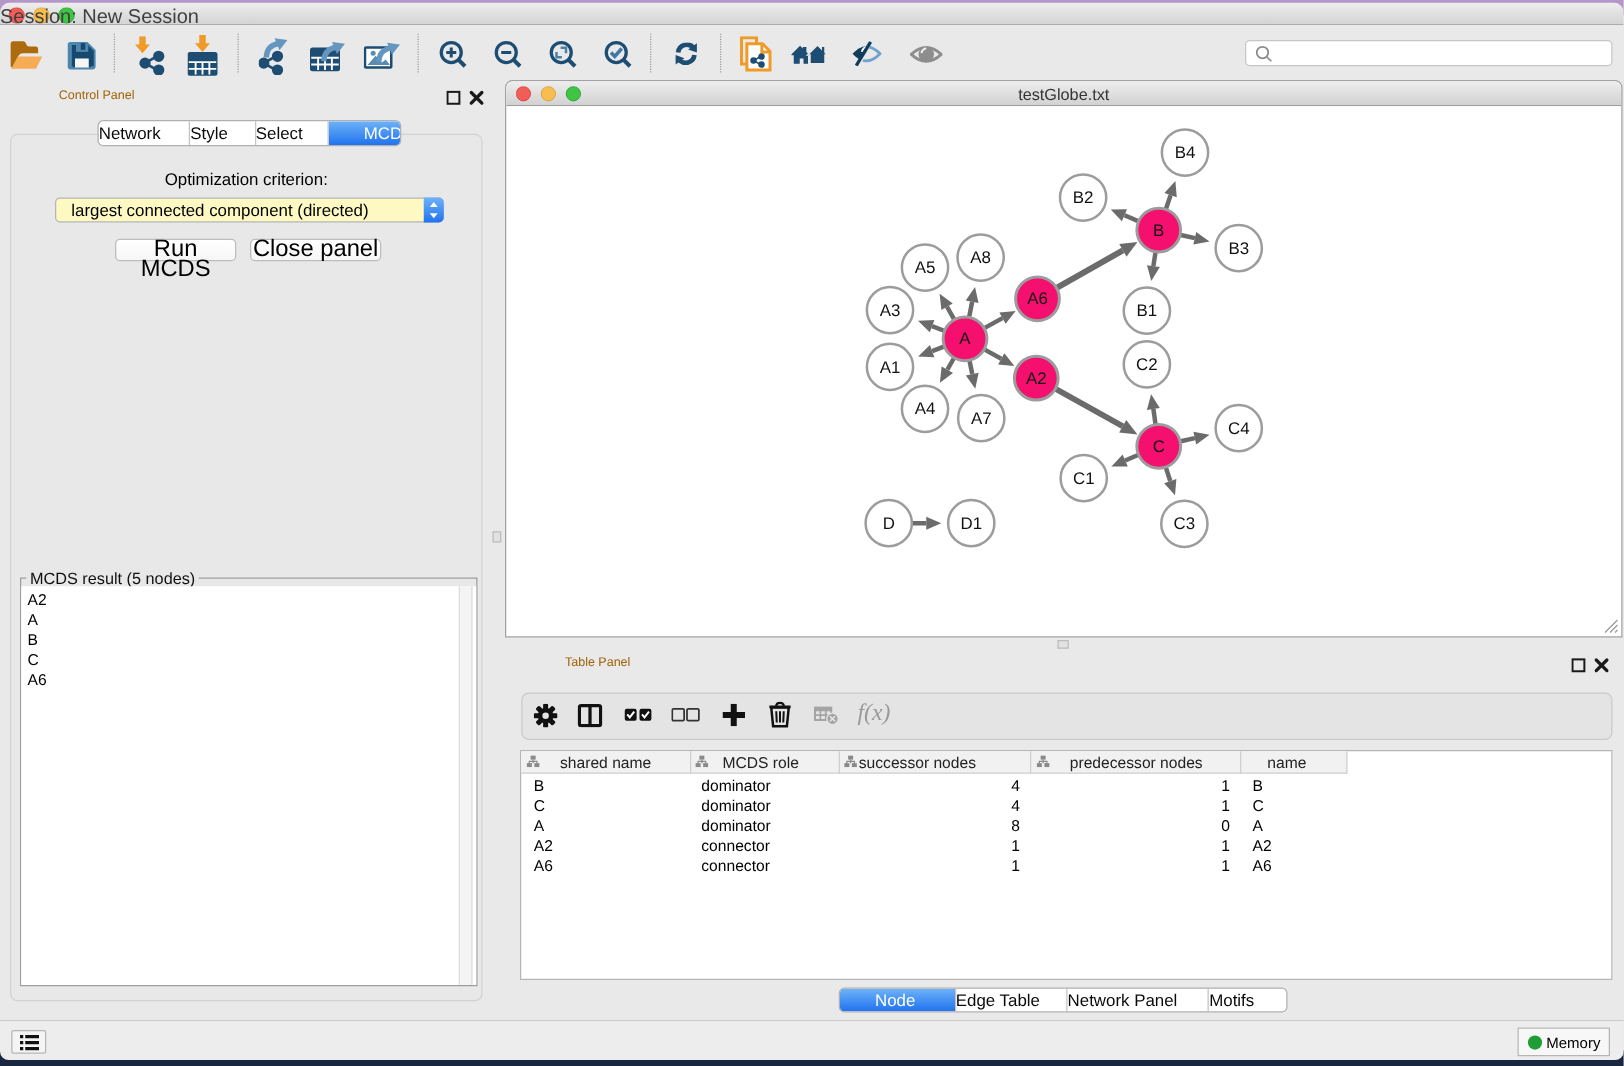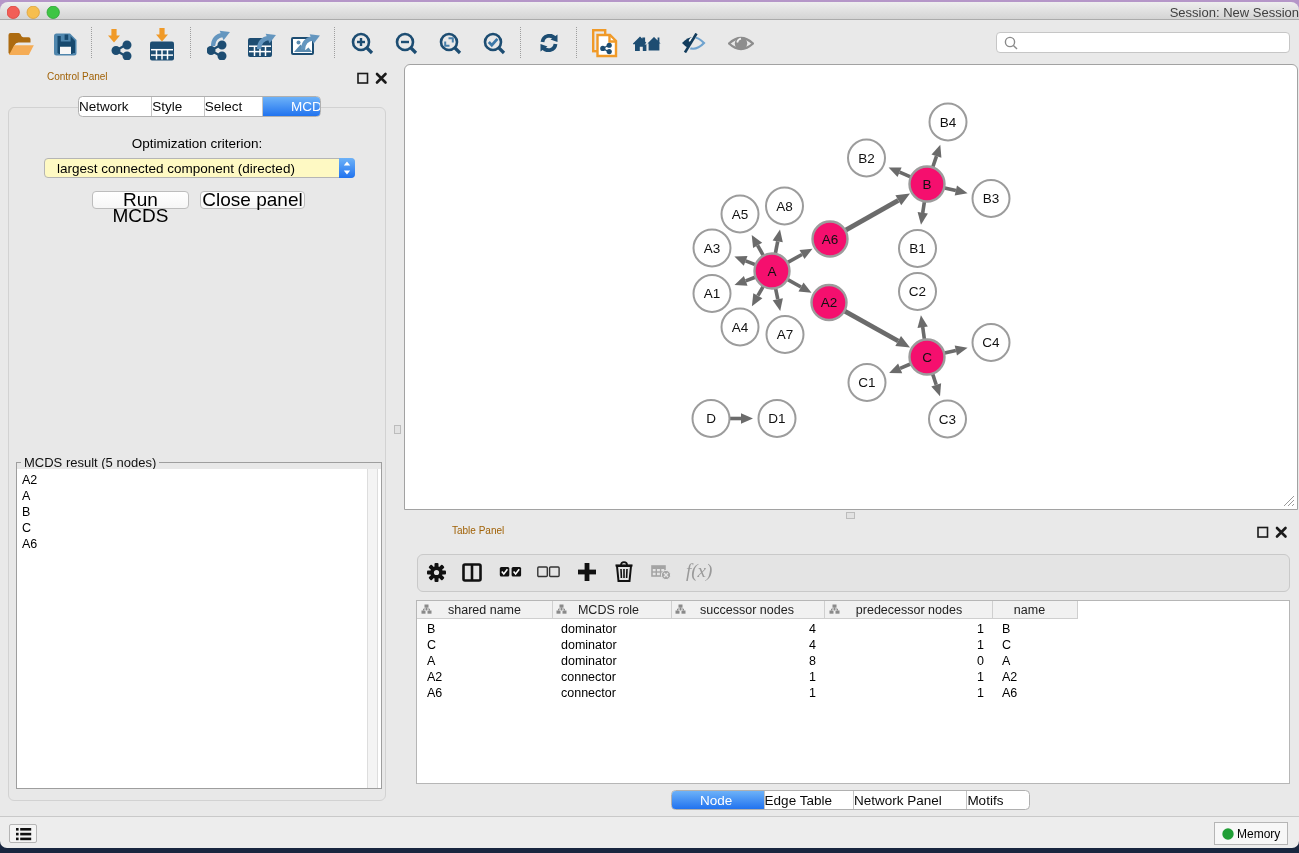--- a/index.html
+++ b/index.html
@@ -4,21 +4,21 @@
 html,body { width:1299px; height:853px; overflow:hidden; }
 body { font-family:"Liberation Sans",sans-serif; background:#e9e9e9; position:relative; }
 .abs { position:absolute; }
 .vsep { position:absolute; top:7px; height:31px; width:0;
   border-left:1px dotted #9e9e9e; }
 #deskTop { position:absolute; left:0; top:0; width:1299px; height:12px; background:#b596c8; }
 #deskBot { position:absolute; left:0; top:840px; width:1299px; height:13px; background:#18263f; }
 #titlebar { position:absolute; left:0; top:2px; width:1299px; height:18px;
   background:linear-gradient(#eeeeee,#d4d4d4); border-bottom:1px solid #ababab;
   border-radius:8px 8px 0 0; }
-#titlebar .t { position:absolute; width:100%; text-align:right; top:3px; font-size:13px; color:#404040; }
+#titlebar .t { position:absolute; width:100%; text-align:left; top:3px; font-size:16px; color:#404040; }
 #toolbar { position:absolute; left:0; top:20px; width:1299px; height:43px; background:#e9e9e9; }
 #search { position:absolute; left:996px; top:12px; width:294px; height:21px; background:#fff;
   border:1px solid #c6c6c6; border-radius:4px; }
 #mainbg { position:absolute; left:0; top:63px; width:1299px; height:753px; background:#e9e9e9; }
 #statusbar { position:absolute; left:0; top:816px; width:1299px; height:32px; background:#ededed;
   border-top:1px solid #c9c9c9; border-radius:0 0 7px 7px; }
 .ptitle { font-size:10px; color:#a16207;margin-left:35px; }
 #cpinner { position:absolute; left:8px; top:107px; width:378px; height:694px; background:#e8e8e8;
   border:1px solid #d2d2d2; border-radius:6px; }
 .seg { position:absolute; display:flex; background:#fff; border:1px solid #b0b0b0; border-radius:4.5px;
@@ -250,20 +250,28 @@
 </div>
 <div class="btn" style="left:92px;top:191px;width:97px;height:18px;line-height:16px">Run MCDS</div>
 <div class="btn" style="left:200px;top:191px;width:105px;height:18px;line-height:16px">Close panel</div>
 <div id="fieldset"></div>
 <div id="legend">MCDS result (5 nodes)</div>
 <div id="mlist">
   <div style="padding:3px 0 0 5px;line-height:16px">A2<br>A<br>B<br>C<br>A6</div>
   <div id="mscroll"></div>
 </div>
 <div id="netwin">
+  <div id="nettitle">
+    <svg style="position:absolute;left:8px;top:3.5px" width="60" height="13">
+        <circle cx="5.7" cy="6" r="5.7" fill="#f25e57" stroke="#d8433c" stroke-width="0.8"></circle>
+        <circle cx="25.7" cy="6" r="5.7" fill="#f6be4f" stroke="#dca13a" stroke-width="0.8"></circle>
+        <circle cx="45.7" cy="6" r="5.7" fill="#3fc544" stroke="#2fa335" stroke-width="0.8"></circle>
+      </svg>
+    <div class="t">testGlobe.txt</div>
+  </div>
   <svg class="graph" width="893" height="425">
 <line x1="358.2" y1="169.3" x2="352.6" y2="159.4" stroke="#6b6b6b" stroke-width="3.6"></line>
 <polygon points="346.7,148.9 357.2,156.8 348.1,161.9" fill="#6b6b6b"></polygon>
 <line x1="370.4" y1="167.3" x2="372.7" y2="155.4" stroke="#6b6b6b" stroke-width="3.6"></line>
 <polygon points="375.0,143.6 377.8,156.3 367.6,154.4" fill="#6b6b6b"></polygon>
 <line x1="350.2" y1="178.6" x2="340.6" y2="174.9" stroke="#6b6b6b" stroke-width="3.6"></line>
 <polygon points="329.4,170.6 342.5,170.0 338.8,179.7" fill="#6b6b6b"></polygon>
 <line x1="350.1" y1="191.3" x2="340.7" y2="194.9" stroke="#6b6b6b" stroke-width="3.6"></line>
 <polygon points="329.5,199.1 338.9,190.0 342.5,199.7" fill="#6b6b6b"></polygon>
 <line x1="358.1" y1="200.6" x2="352.9" y2="209.7" stroke="#6b6b6b" stroke-width="3.6"></line>
@@ -396,21 +404,21 @@
     <line x1="9.6" y1="1" x2="9.6" y2="11" stroke="#a4a4a4" stroke-width="1.4"></line>
     <line x1="1" y1="7" x2="14" y2="7" stroke="#a4a4a4" stroke-width="1.4"></line>
     <circle cx="15" cy="10" r="4.6" fill="#a4a4a4" stroke="#e4e4e4" stroke-width="1"></circle>
     <path d="M13 8 l4 4 M17 8 l-4 4" stroke="#e4e4e4" stroke-width="1.4"></path>
   </svg>
 <div class="fx abs" style="left:686px;top:560px">f(x)</div>
 <div id="tbl">
   <div id="tblhead">
     <span style="left:20px;width:95px;text-align:center">shared name</span>
     <span style="left:144px;width:95px;text-align:center">MCDS role</span>
-    <span style="left:270px;width:120px;text-align:center">successor nodes</span>
+    <span style="left:270px;width:120px;text-align:left">successor nodes</span>
     <span style="left:432px;width:120px;text-align:center">predecessor nodes</span>
     <span style="left:580px;width:65px;text-align:center">name</span>
     <div class="sep" style="left:135px"></div>
     <div class="sep" style="left:254px"></div>
     <div class="sep" style="left:407px"></div>
     <div class="sep" style="left:575px"></div>
   </div>
 </div>
 <svg style="position:absolute;left:420.5px;top:604px" width="11" height="10">
     <rect x="3.5" y="0.5" width="4" height="3.2" fill="#8a8a8a"></rect>

